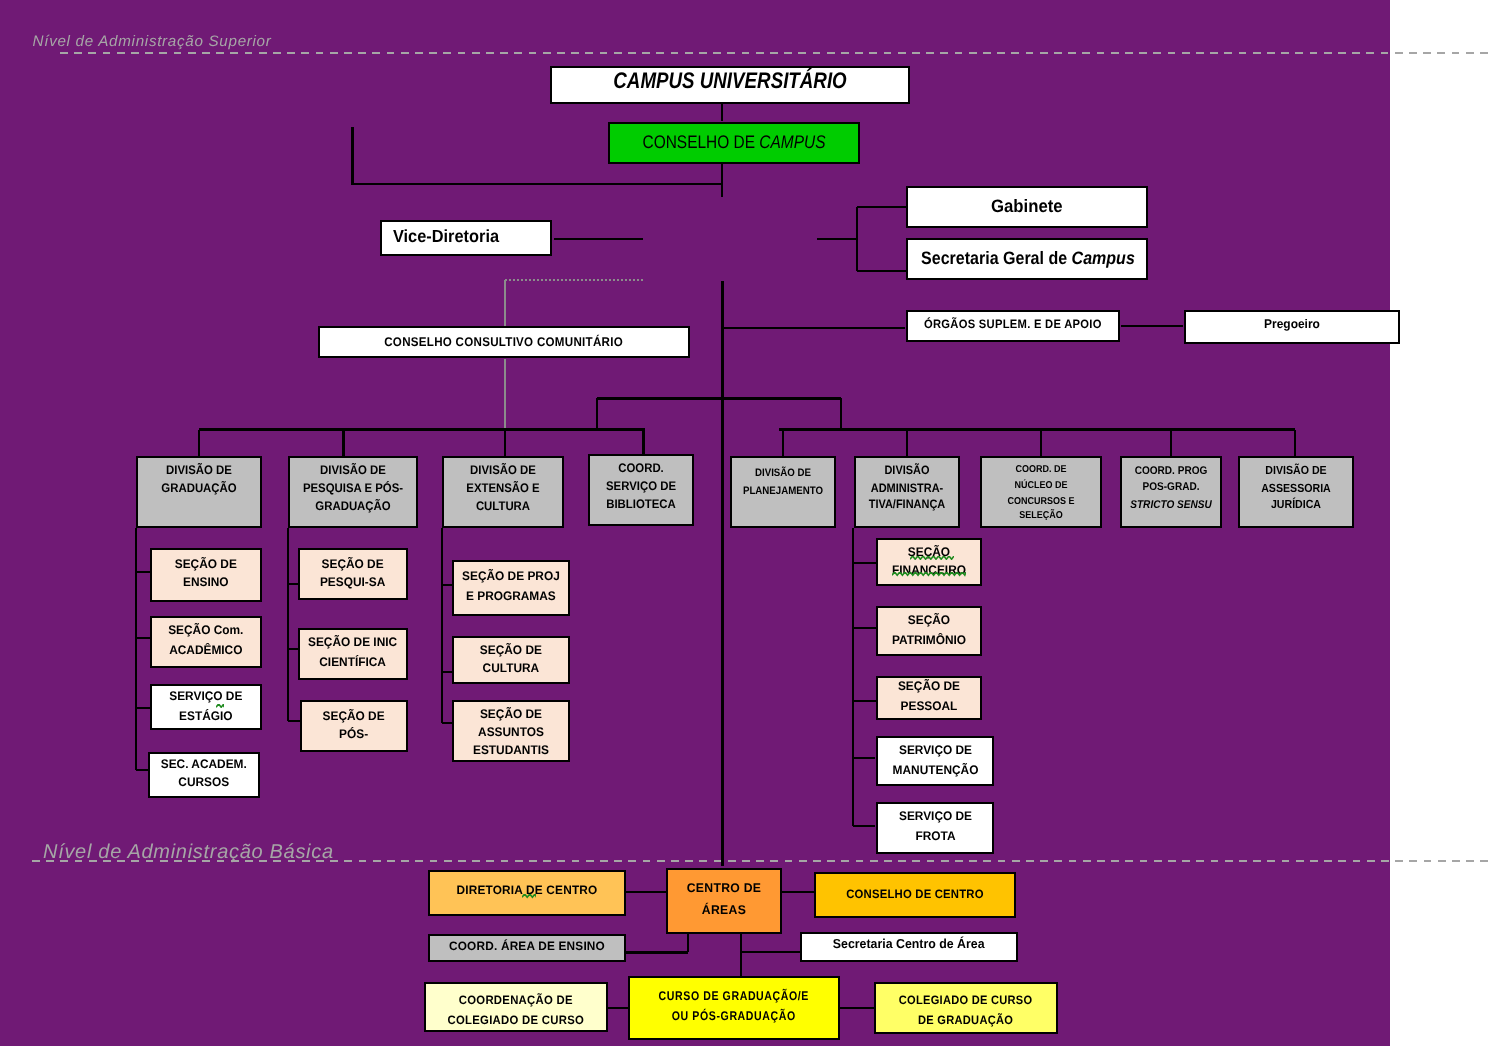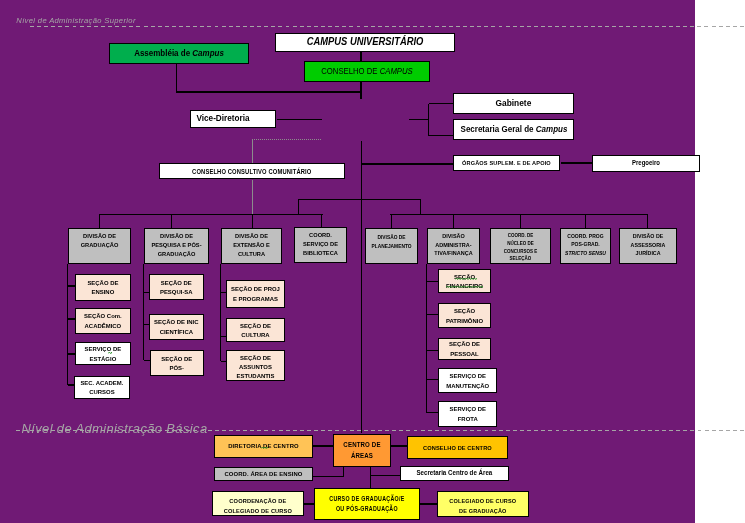--- a/index.html
+++ b/index.html
@@ -46,26 +46,23 @@
       <path d="M313,446 H333" fill="none" stroke="#000" stroke-width="1.1" shape-rendering="crispEdges"></path>
       <path d="M391,446 H408" fill="none" stroke="#000" stroke-width="1.1" shape-rendering="crispEdges"></path>
       <path d="M313,476.2 H343.8 M343.8,476.2 V466.3" fill="none" stroke="#000" stroke-width="1.1" shape-rendering="crispEdges"></path>
       <path d="M401.2,475.9 H370.4 M370.4,466.3 V488.3" fill="none" stroke="#000" stroke-width="1.1" shape-rendering="crispEdges"></path>
       <path d="M304,504 H314.3" fill="none" stroke="#000" stroke-width="1.1" shape-rendering="crispEdges"></path>
       <path d="M420,504 H439" fill="none" stroke="#000" stroke-width="1.1" shape-rendering="crispEdges"></path>
     </svg>
 <div class="dash" style="left: 29.5px; top: 26.1px; width: 715.5px;"></div>
     <div class="lvl" style="left: 16.3px; top: 16.4px; font-size: 7.6px;">Nível de  Administração   Superior</div>
     <div class="dash" style="left: 16px; top: 430.4px; width: 729px;"></div>
-    <div class="lvl" style="left: 21.5px; top: 420.8px; font-size: 13px;">Nível de  Administração   Básica</div>
+    <div class="lvl" style="left: 21.5px; top: 420.8px; font-size: 10px;">Nível de  Administração   Básica</div>
     <div class="node" style="left: 274.5px; top: 32.5px; width: 180px; height: 19px; background: rgb(255, 255, 255); border-width: 1.3px;">
       <span style="font-size: 11.3px; font-weight: bold; font-style: italic; line-height: 1.2; transform: scaleX(0.83);">CAMPUS UNIVERSITÁRIO</span>
-    </div>
-    <div class="node" style="left: 108.5px; top: 42.5px; width: 140px; height: 21px; background: rgb(0, 174, 77); border-width: 1.4px;">
-      <span style="font-size: 8.6px; font-weight: bold; font-style: normal; line-height: 1.2; transform: scaleX(0.93);">Assembléia de <i>Campus</i></span>
     </div>
     <div class="node" style="left: 303.5px; top: 60.5px; width: 126px; height: 21px; background: rgb(0, 204, 0); border-width: 1.4px;">
       <span style="font-size: 9.1px; font-weight: normal; font-style: normal; line-height: 1.2; transform: scaleX(0.85);">CONSELHO DE <i>CAMPUS</i></span>
     </div>
     <div class="node" style="left: 189.5px; top: 109.5px; width: 86px; height: 18px; background: rgb(255, 255, 255); border-width: 1.2px;">
       <span style="font-size: 8.8px; font-weight: bold; font-style: normal; line-height: 1.2; position: relative; left: -9.5px; transform: scaleX(0.93);">Vice-Diretoria</span>
     </div>
     <div class="node" style="left: 453.4px; top: 118.7px; width: 120.8px; height: 21.6px; background: rgb(255, 255, 255); border-width: 1.2px;">
       <span style="font-size: 9px; font-weight: bold; font-style: normal; line-height: 1.2; transform: scaleX(0.89);">Secretaria Geral de <i>Campus</i></span>
     </div>

